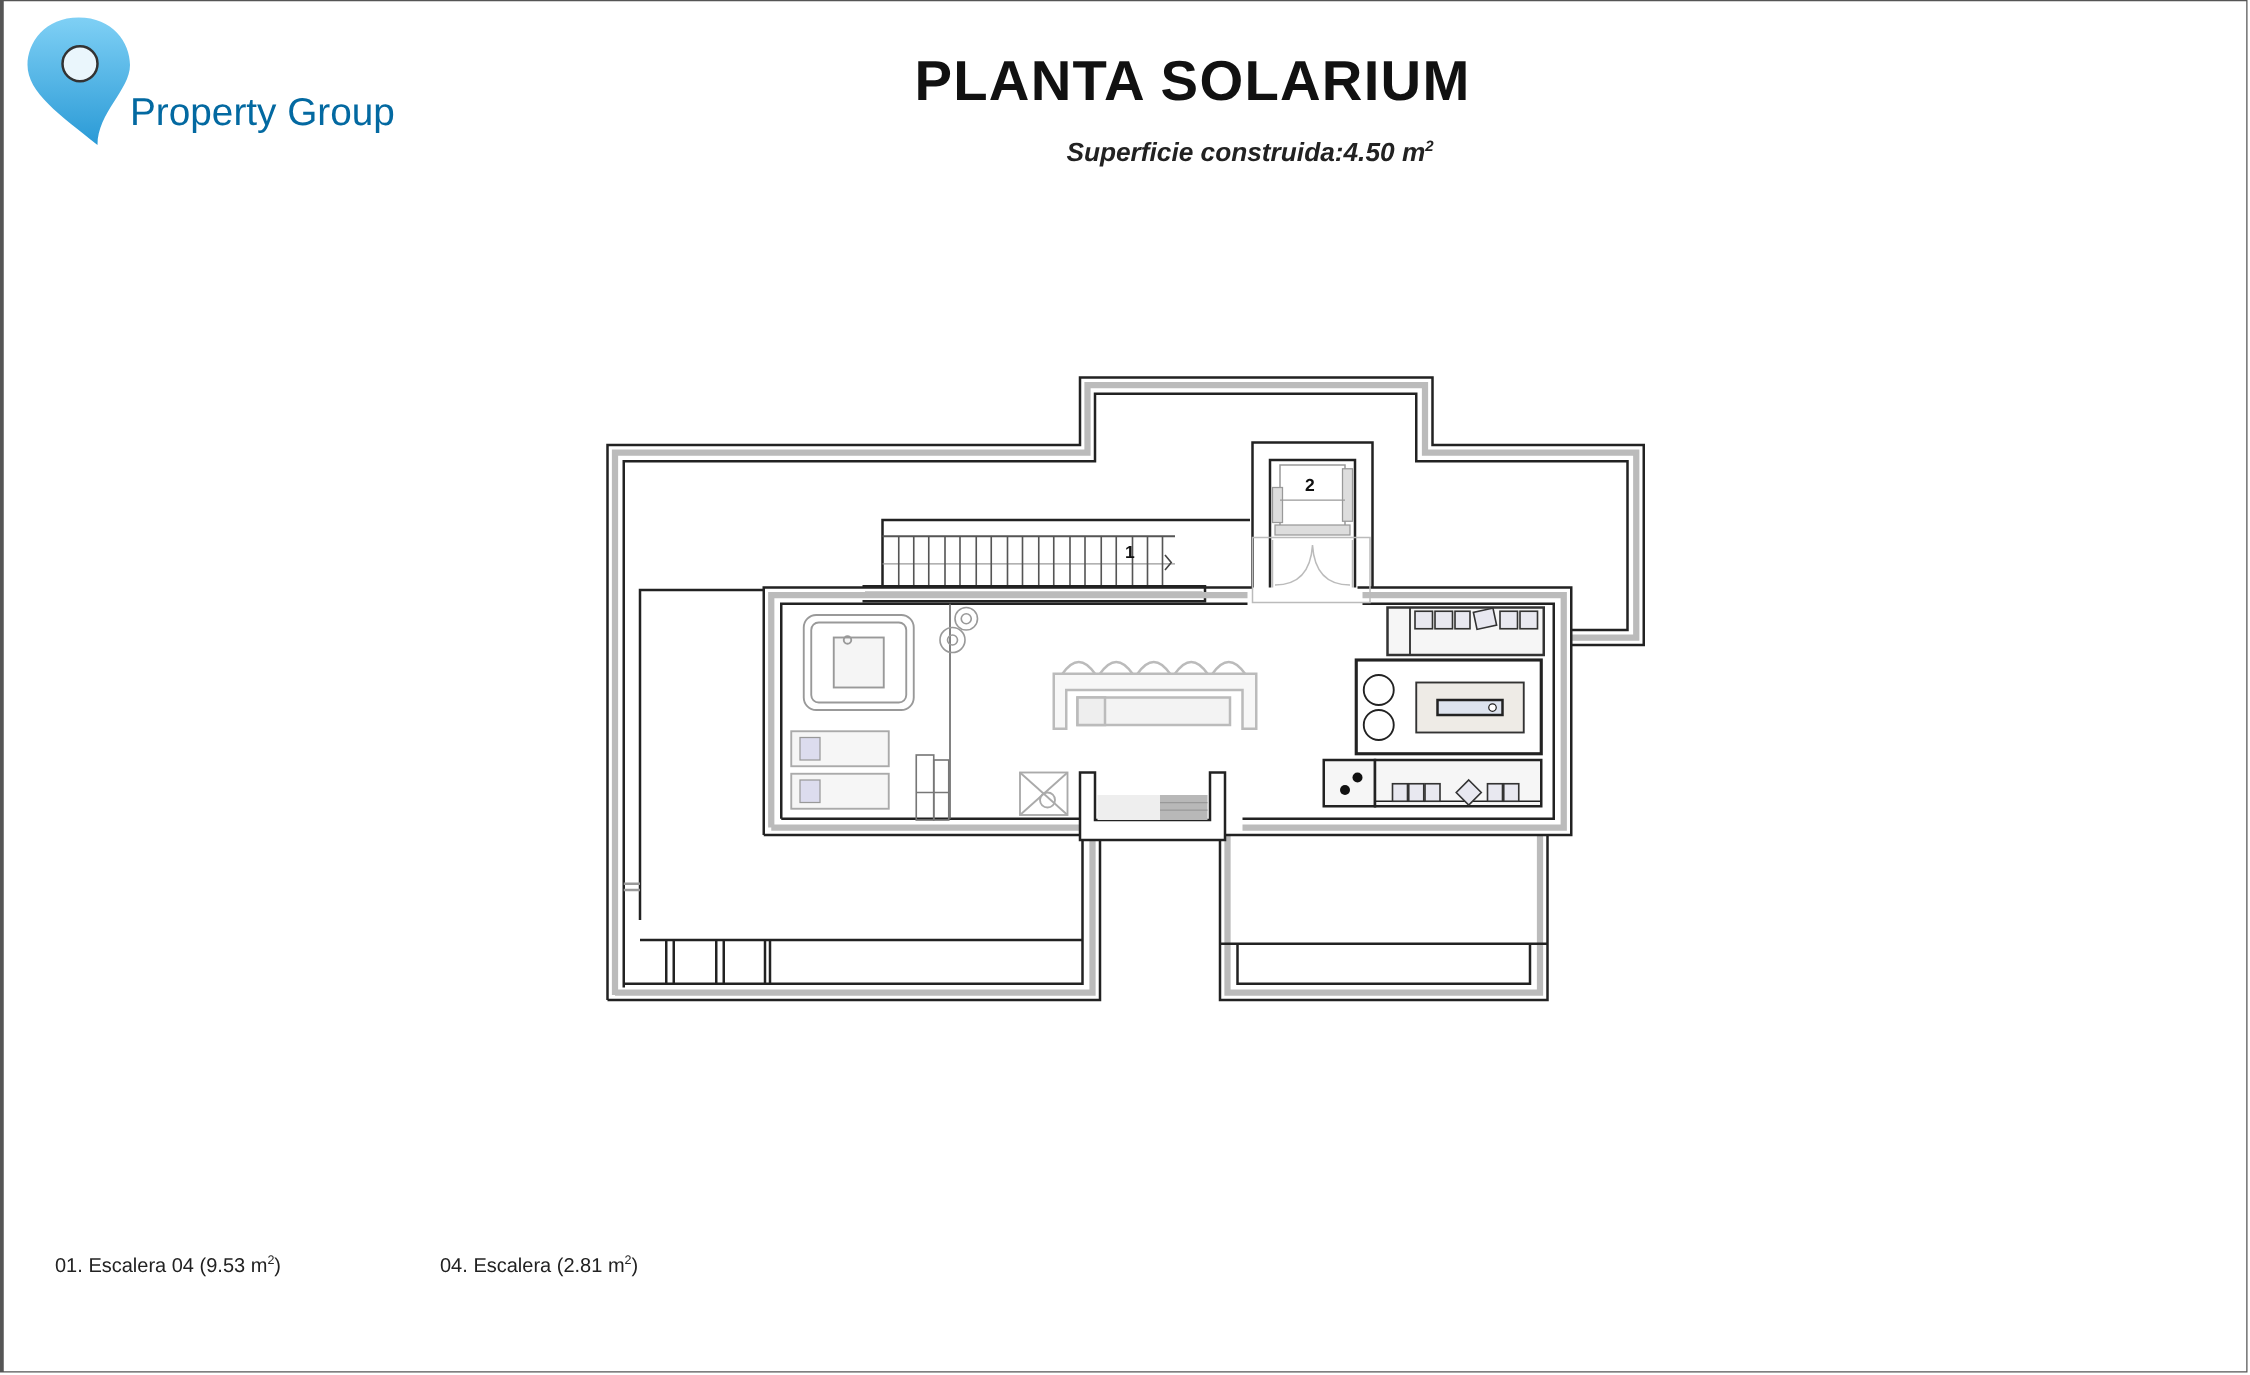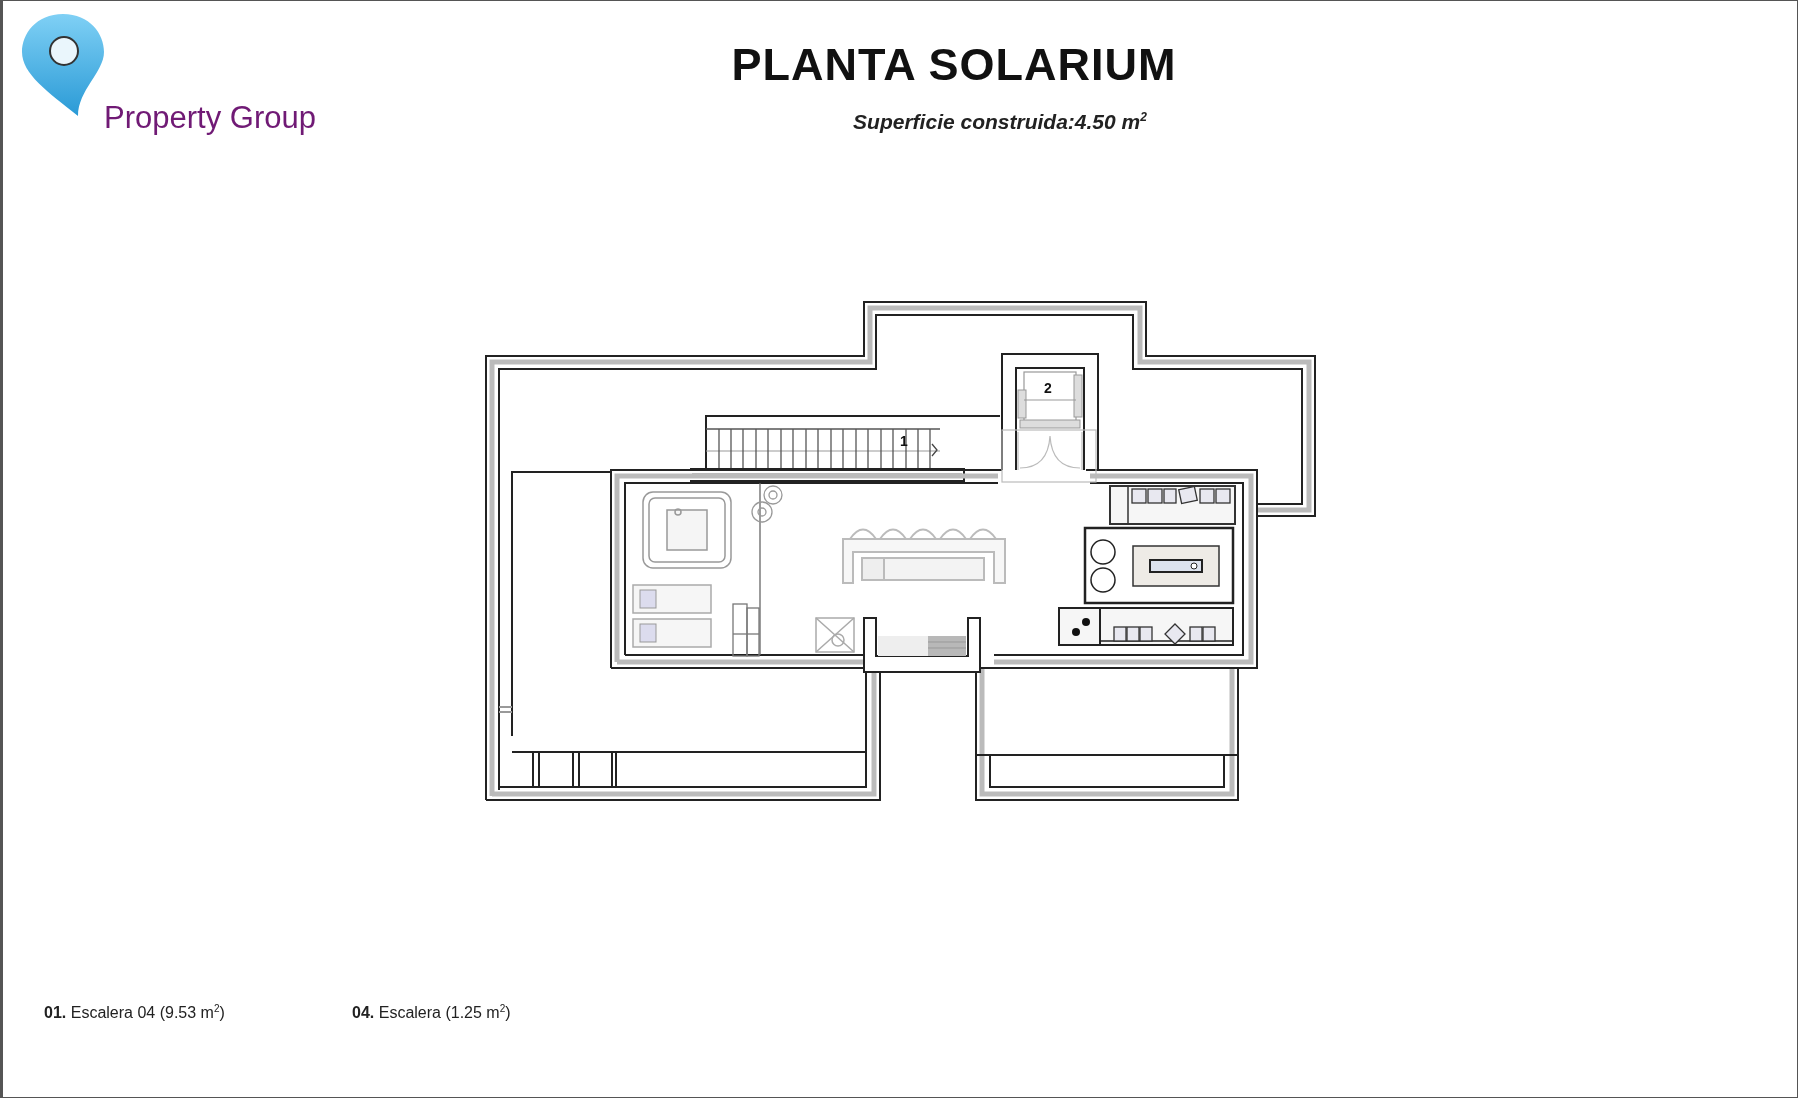--- a/index.html
+++ b/index.html
@@ -1,28 +1,28 @@
 <!DOCTYPE html>
 <html><head>
 <meta charset="utf-8">
 <style>
   html,body{margin:0;padding:0;background:#ffffff;}
   body{width:1800px;height:1100px;position:relative;overflow:hidden;font-family:"Liberation Sans",sans-serif;}
   .frame{position:absolute;left:0;top:0;width:1798px;height:1098px;border:1px solid #555;border-left:3px solid #555;box-sizing:border-box;}
   .logo{position:absolute;left:8px;top:10px;width:330px;height:110px;}
   .logo-pin{position:absolute;left:0;top:0;}
   .logo-title{position:absolute;left:10px;top:16px;font-size:44px;font-weight:bold;color:#44aee3;letter-spacing:0.5px;white-space:nowrap;}
-  .logo-sub{position:absolute;left:96px;top:62px;font-size:31px;color:#701a75;white-space:nowrap;margin-top:28px;}
+  .logo-sub{position:absolute;left:96px;top:62px;font-size:31px;color:#0369a1;white-space:nowrap;}
   .title{position:absolute;left:0;width:1800px;top:39px;text-align:center;font-size:45px;font-weight:bold;color:#111;letter-spacing:1px;padding-left:4px;}
   .title span{display:inline-block;margin-left:100px;}
   .subtitle{position:absolute;left:0;width:1800px;top:110px;text-align:center;font-size:21px;font-style:italic;color:#222;font-weight:bold;}
   .subtitle span{display:inline-block;margin-left:100px;}
   .plan{position:absolute;left:0;top:0;}
   .legend{position:absolute;top:1003px;font-size:16px;color:#222;white-space:nowrap;}
-  .legend b{font-weight:bold;}
+  .legend b{font-weight:normal;}
   .num-label{font-family:"Liberation Sans",sans-serif;font-weight:bold;font-size:14px;fill:#111;}
 </style>
 </head>
 <body>
 
 <div class="frame"></div>
 
 <div class="logo">
   <svg class="logo-pin" width="110" height="110" viewBox="0 0 110 110">
     <defs>
@@ -227,14 +227,14 @@
 </svg>
 
 <div class="legend" style="left:44px">
   <b>01.</b>
   <span>Escalera 04</span>
   <span>(9.53 m</span><sup style="font-size:10px">2</sup><span>)</span>
 </div>
 <div class="legend" style="left:352px">
   <b>04.</b>
   <span>Escalera</span>
-  <span>(1.25 m</span><sup style="font-size:10px">2</sup><span>)</span>
+  <span>(2.81 m</span><sup style="font-size:10px">2</sup><span>)</span>
 </div>
 
 </body></html>

